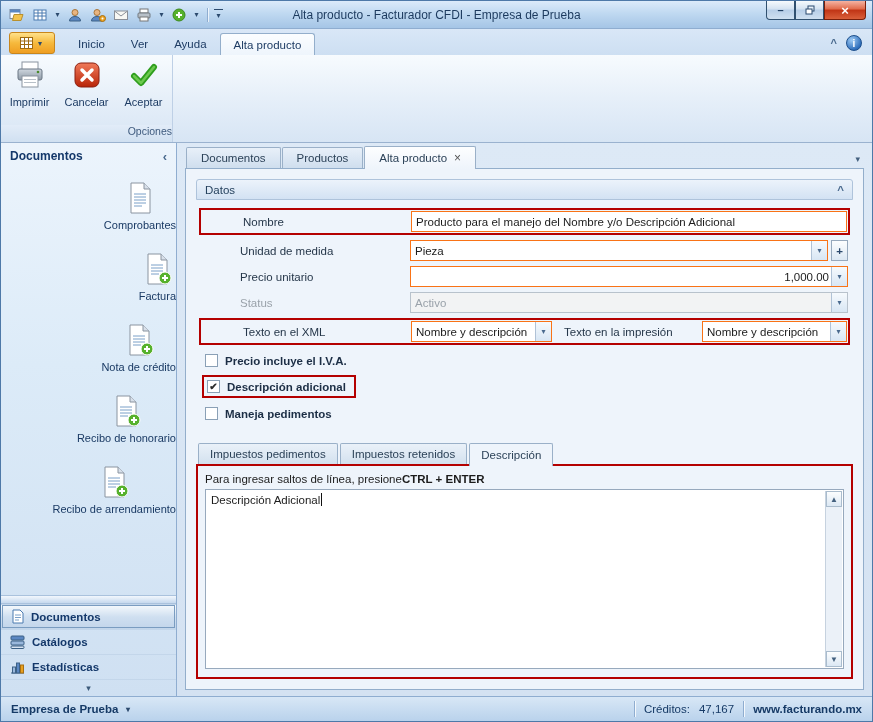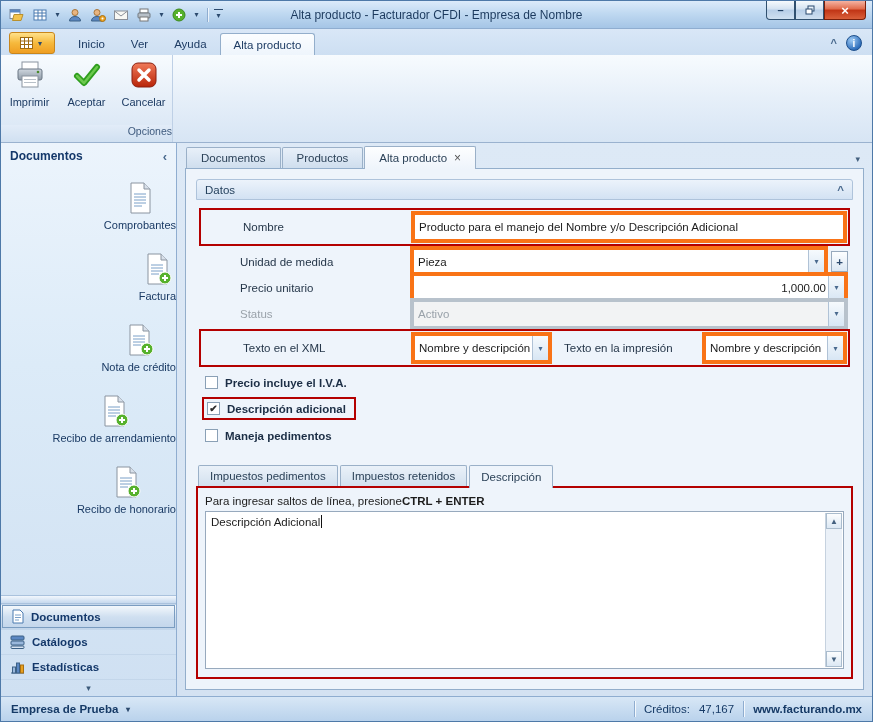--- a/index.html
+++ b/index.html
@@ -68,21 +68,21 @@
   .tab-dd { margin-left:auto; margin-bottom:4px; color:#44617f; font-size:9px; padding:0 4px; }
   .panel { flex:1; min-height:0; border:1px solid #93aecb; background:#eef4fb; padding:10px 10px 10px 10px; display:flex; flex-direction:column; }
 
   
   .ghead { height:21px; flex:0 0 21px; display:flex; align-items:center; padding:0 8px; font-size:11.5px; color:#26425e;
     background:linear-gradient(#ecf3fb,#d3e2f3); border:1px solid #aec3db; border-radius:3px 3px 0 0; margin-bottom:8px; }
   .ghead .gchev { margin-left:auto; color:#4a6a8e; font-weight:bold; }
   .row { display:flex; align-items:center; height:21px; margin:0 5px 5px; }
   .lbl { width:170px; flex:0 0 170px; font-size:11.5px; color:#26374a;margin-left:39px; }
   .lbl.disabled { color:#9aa2aa; }
-  .field { flex:1; display:flex; align-items:center; height:32px; background:#fff; border:4px solid #f97316; font-size:11.5px; color:#1c1c1c; padding-left:4px; overflow:hidden; }
+  .field { flex:1; display:flex; align-items:center; height:21px; background:#fff; border:1px solid #f97316; font-size:11.5px; color:#1c1c1c; padding-left:4px; overflow:hidden; }
   .field .val { flex:1; white-space:nowrap; }
   .field .val.right { text-align:right; padding-right:2px; }
   .field.disabled { background:#f2f3f4; color:#9aa2aa; border-color:#b8c2cc; }
   .dd { width:16px; height:100%; flex:0 0 16px; background:linear-gradient(#f6fafd,#d8e6f4); border-left:1px solid #b0c2d6;
     display:flex; align-items:center; justify-content:center; color:#4a6a8e; font-size:8px; }
   .plusbtn { width:17px; height:21px; flex:0 0 17px; margin-left:3px; background:linear-gradient(#fdfeff,#dce8f4); border:1px solid #97a9bd;
     display:flex; align-items:center; justify-content:center; font-weight:bold; color:#2c4a6e; }
   .redline { border:2px solid #b40000; padding:1px 1px; margin:0 3px 5px; display:flex; align-items:center; }
   .redline .lbl { padding-left:2px; }
   .combo-fixed { flex:0 0 141px; }
@@ -166,21 +166,21 @@
       <span class="qbtn">
         <svg width="16" height="16">
             <circle cx="8" cy="8" r="6" fill="#56b12c" stroke="#3c8a1e"></circle>
             <path d="M8 5v6M5 8h6" stroke="#fff" stroke-width="2" fill="none"></path>
           </svg>
       </span>
       <span class="dd-glyph">▾</span>
       <span class="qat-sep"></span>
       <span class="dd-glyph qat-overflow">▾</span>
     </div>
-    <div class="win-title">Alta producto - Facturador CFDI - Empresa de Nombre</div>
+    <div class="win-title">Alta producto - Facturador CFDI - Empresa de Prueba</div>
     <div class="win-controls">
       <div class="wbtn">–</div>
       <div class="wbtn">
         <svg width="10" height="10">
             <rect x="3" y="1" width="6" height="5" fill="#eaf2fa" stroke="#2a4a6e"></rect>
             <rect x="1" y="4" width="6" height="5" fill="#fff" stroke="#2a4a6e"></rect>
           </svg>
       </div>
       <div class="wbtn close">×</div>
     </div>
@@ -221,41 +221,41 @@
               <circle cx="24" cy="13" r="1.3" fill="#4a8a2a"></circle>
               <rect x="8" y="17" width="16" height="11" fill="#fff" stroke="#8a94a0"></rect>
               <path d="M10 20.5h12M10 23.5h12" stroke="#b8c0c8" fill="none"></path>
             </svg>
           </span>
           <span class="blabel">Imprimir</span>
         </div>
         <div class="bigbtn">
           <span>
             <svg width="32" height="32">
-                <path d="M6 17 L13 24 L26 8" fill="none" stroke="#2f9e1e" stroke-width="6" stroke-linecap="round" stroke-linejoin="round"></path>
-                <path d="M6 17 L13 24 L26 8" fill="none" stroke="#6cc94e" stroke-width="2.5" stroke-linecap="round" stroke-linejoin="round"></path>
-              </svg>
-          </span>
-          <span class="blabel">Aceptar</span>
-        </div>
-        <div class="bigbtn">
-          <span>
-            <svg width="32" height="32">
               <defs>
                   <linearGradient id="crg" x1="0" y1="0" x2="0" y2="1">
                     <stop offset="0" stop-color="#f07a5a"></stop>
                     <stop offset="1" stop-color="#b82408"></stop>
                   </linearGradient>
                 </defs>
               <rect x="4" y="4" width="24" height="24" rx="6" fill="url(#crg)" stroke="#8a1f10"></rect>
               <path d="M11 11l10 10M21 11l-10 10" stroke="#fff" stroke-width="3.5" stroke-linecap="round"></path>
             </svg>
           </span>
           <span class="blabel">Cancelar</span>
         </div>
+        <div class="bigbtn">
+          <span>
+            <svg width="32" height="32">
+                <path d="M6 17 L13 24 L26 8" fill="none" stroke="#2f9e1e" stroke-width="6" stroke-linecap="round" stroke-linejoin="round"></path>
+                <path d="M6 17 L13 24 L26 8" fill="none" stroke="#6cc94e" stroke-width="2.5" stroke-linecap="round" stroke-linejoin="round"></path>
+              </svg>
+          </span>
+          <span class="blabel">Aceptar</span>
+        </div>
       </div>
       <div class="glabel">Opciones</div>
     </div>
   </div>
 
   <div class="main">
 
     <div class="sidebar">
       <div class="side-head">
         <span>Documentos</span>
@@ -299,33 +299,33 @@
         <div class="side-item">
           <span>
             <svg width="32" height="34" viewBox="0 0 32 34">
                 <path d="M7 2 h13 l6 6 v24 h-19 z" fill="#fff" stroke="#8a94a0"></path>
                 <path d="M20 2 v6 h6" fill="#d8e0ea" stroke="#8a94a0"></path>
                 <path d="M10 13h12M10 16h12M10 19h12M10 22h8" stroke="#7aa0c8" fill="none"></path>
                 <circle cx="24" cy="26" r="6" fill="#56b12c" stroke="#fff"></circle>
                 <path d="M24 23v6M21 26h6" stroke="#fff" stroke-width="2" fill="none"></path>
               </svg>
           </span>
-          <span class="slabel">Recibo de arrendamiento</span>
+          <span class="slabel">Recibo de honorario</span>
         </div>
         <div class="side-item">
           <span>
             <svg width="32" height="34" viewBox="0 0 32 34">
                 <path d="M7 2 h13 l6 6 v24 h-19 z" fill="#fff" stroke="#8a94a0"></path>
                 <path d="M20 2 v6 h6" fill="#d8e0ea" stroke="#8a94a0"></path>
                 <path d="M10 13h12M10 16h12M10 19h12M10 22h8" stroke="#7aa0c8" fill="none"></path>
                 <circle cx="24" cy="26" r="6" fill="#56b12c" stroke="#fff"></circle>
                 <path d="M24 23v6M21 26h6" stroke="#fff" stroke-width="2" fill="none"></path>
               </svg>
           </span>
-          <span class="slabel">Recibo de honorario</span>
+          <span class="slabel">Recibo de arrendamiento</span>
         </div>
       </div>
       <div class="splitter"></div>
       <div class="nav-item selected">
         <span>
           <svg width="14" height="15">
               <path d="M3 1 h7 l3 3 v10 h-10 z" fill="#fff" stroke="#4a7ab0"></path>
               <path d="M5 6h6M5 8.5h6M5 11h4" stroke="#7aa0c8" fill="none"></path>
             </svg>
         </span>

